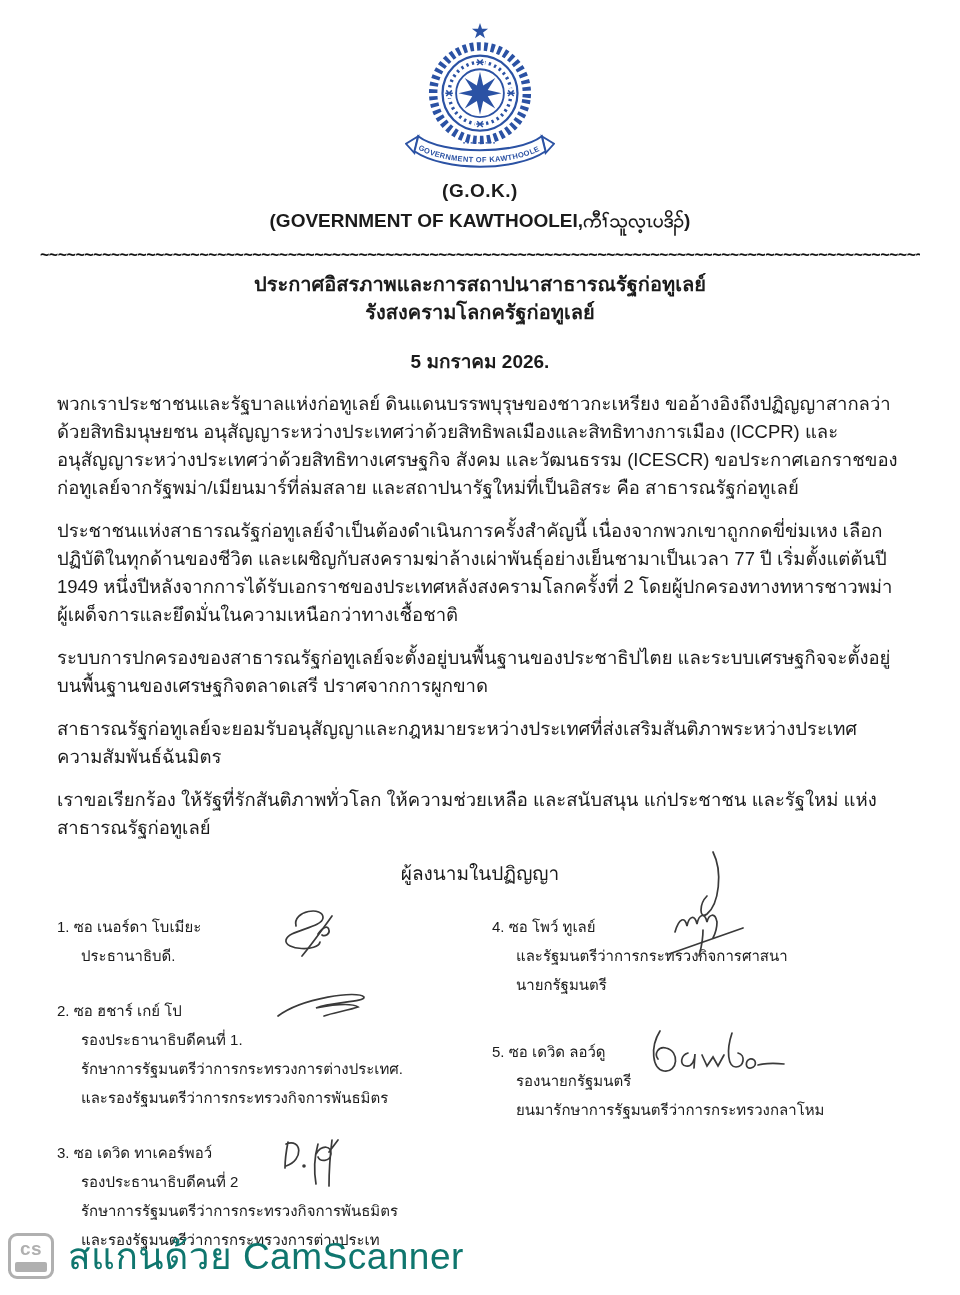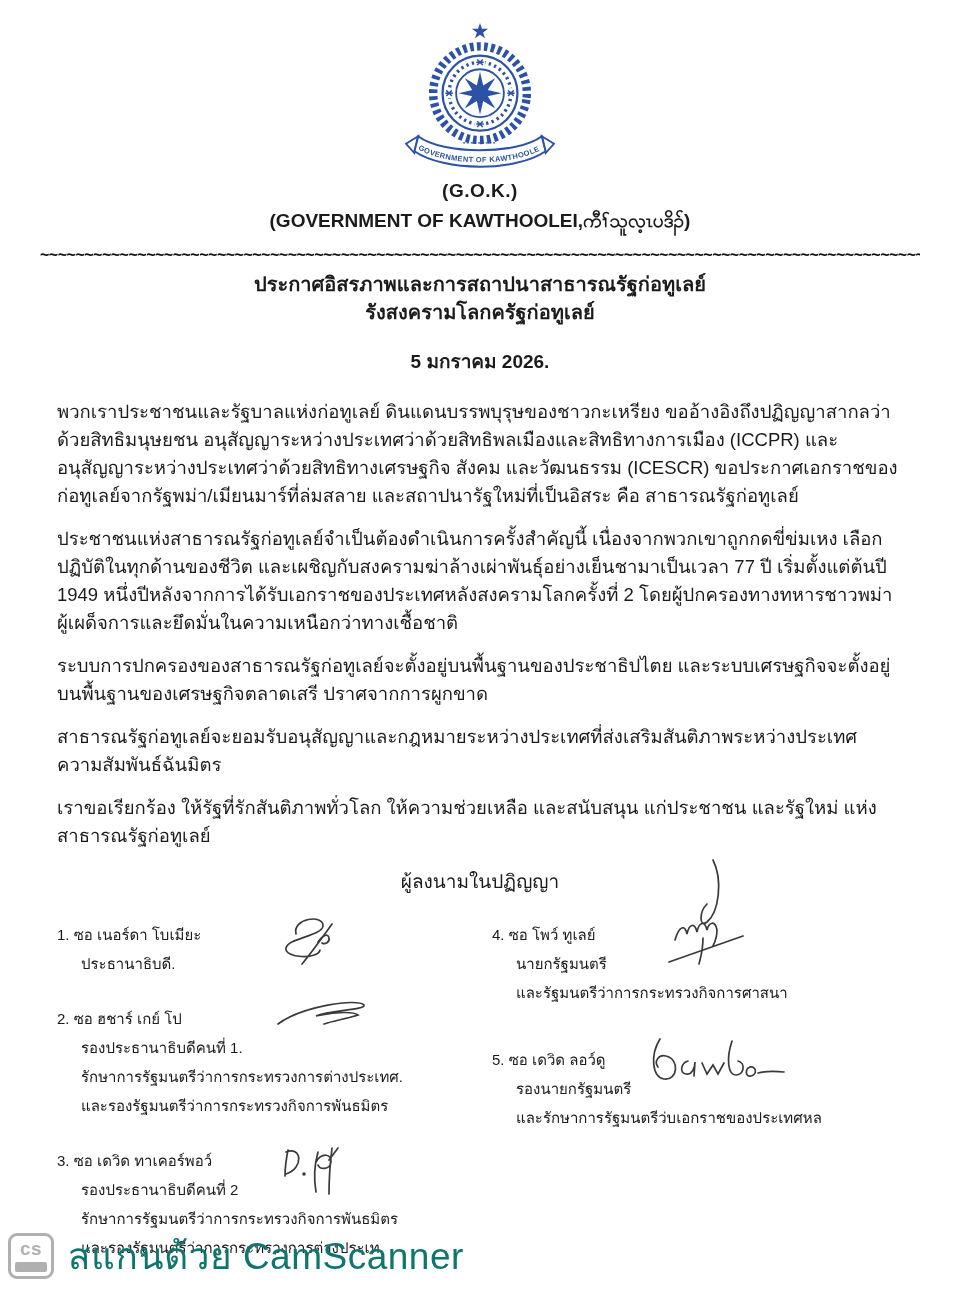--- a/index.html
+++ b/index.html
@@ -17,21 +17,21 @@
   .gok-abbr { font-size:19px; font-weight:bold; margin-top:6px; letter-spacing:0.5px; }
   .org-line { font-size:19px; font-weight:bold; margin-top:6px; }
   .divider {
     margin:10px 40px 4px 40px;
     font-size:16px; font-weight:bold;
     white-space:nowrap; overflow:hidden;
     letter-spacing:-0.5px;
     color:#111;
   }
   .doc-title { font-size:20px; font-weight:bold; line-height:28px; margin-top:6px; }
-  .doc-date { font-size:19px; font-weight:bold; margin-top:20px; margin-bottom:22px; }
+  .doc-date { font-size:19px; font-weight:bold; margin-top:20px; margin-bottom:14px; }
   .para {
     margin:9px 57px 15px 57px;
     font-size:18.5px;
     line-height:28px;
     text-align:left;
   }
   .sig-heading { font-size:19px; font-weight:normal; margin:16px 0 24px 0; }
   .sig-cols { display:flex; margin:0 57px; }
   .sig-col-left { width:435px; flex:none; }
   .sig-col-right { flex:1; }
@@ -170,36 +170,36 @@
         </svg>
       </div>
 
     </div>
 
     <div class="sig-col-right">
 
       <div class="signer" style="margin-bottom:38px;">
         <div>4. ซอ โพว์ ทูเลย์</div>
         <div class="titles">
+          <div>และรัฐมนตรีว่าการกระทรวงกิจการศาสนา</div>
           <div>นายกรัฐมนตรี</div>
-          <div>และรัฐมนตรีว่าการกระทรวงกิจการศาสนา</div>
         </div>
         <svg class="sig-svg" style="left:165px; top:-66px;" width="100" height="130" viewBox="0 0 100 130">
           <path d="M56,6 C66,26 62,58 50,68 C42,74 42,58 50,50"></path>
           <path d="M18,86 C22,72 28,70 30,80 C32,70 38,68 40,78 C42,68 48,66 50,76 C52,68 58,66 60,76 C60,82 58,88 56,92"></path>
           <path d="M46,84 C46,96 44,102 42,110"></path>
           <path d="M12,108 L86,82"></path>
         </svg>
       </div>
 
       <div class="signer">
         <div>5. ซอ เดวิด ลอว์ดู</div>
         <div class="titles">
           <div>รองนายกรัฐมนตรี</div>
-          <div>และรักษาการรัฐมนตรีว่บเอกราชของประเทศหล</div>
+          <div>ยนมารักษาการรัฐมนตรีว่าการกระทรวงกลาโหม</div>
         </div>
         <svg class="sig-svg" style="left:148px; top:-16px;" width="150" height="60" viewBox="0 0 150 60">
           <path d="M20,10 C10,26 12,48 24,50 C38,52 40,30 26,27 C18,25 14,33 18,38"></path>
           <path d="M48,32 c-7,2 -9,12 -2,13 c6,1 9,-6 9,-12 l-1,14"></path>
           <path d="M62,34 l5,11 l6,-9 l5,9 l6,-11"></path>
           <path d="M92,12 C86,30 88,46 96,46 C104,46 106,34 98,32"></path>
           <path d="M110,38 c-5,2 -5,10 1,9 c6,-1 6,-10 -1,-9"></path>
           <path d="M118,44 C126,42 136,42 144,43"></path>
         </svg>
       </div>

